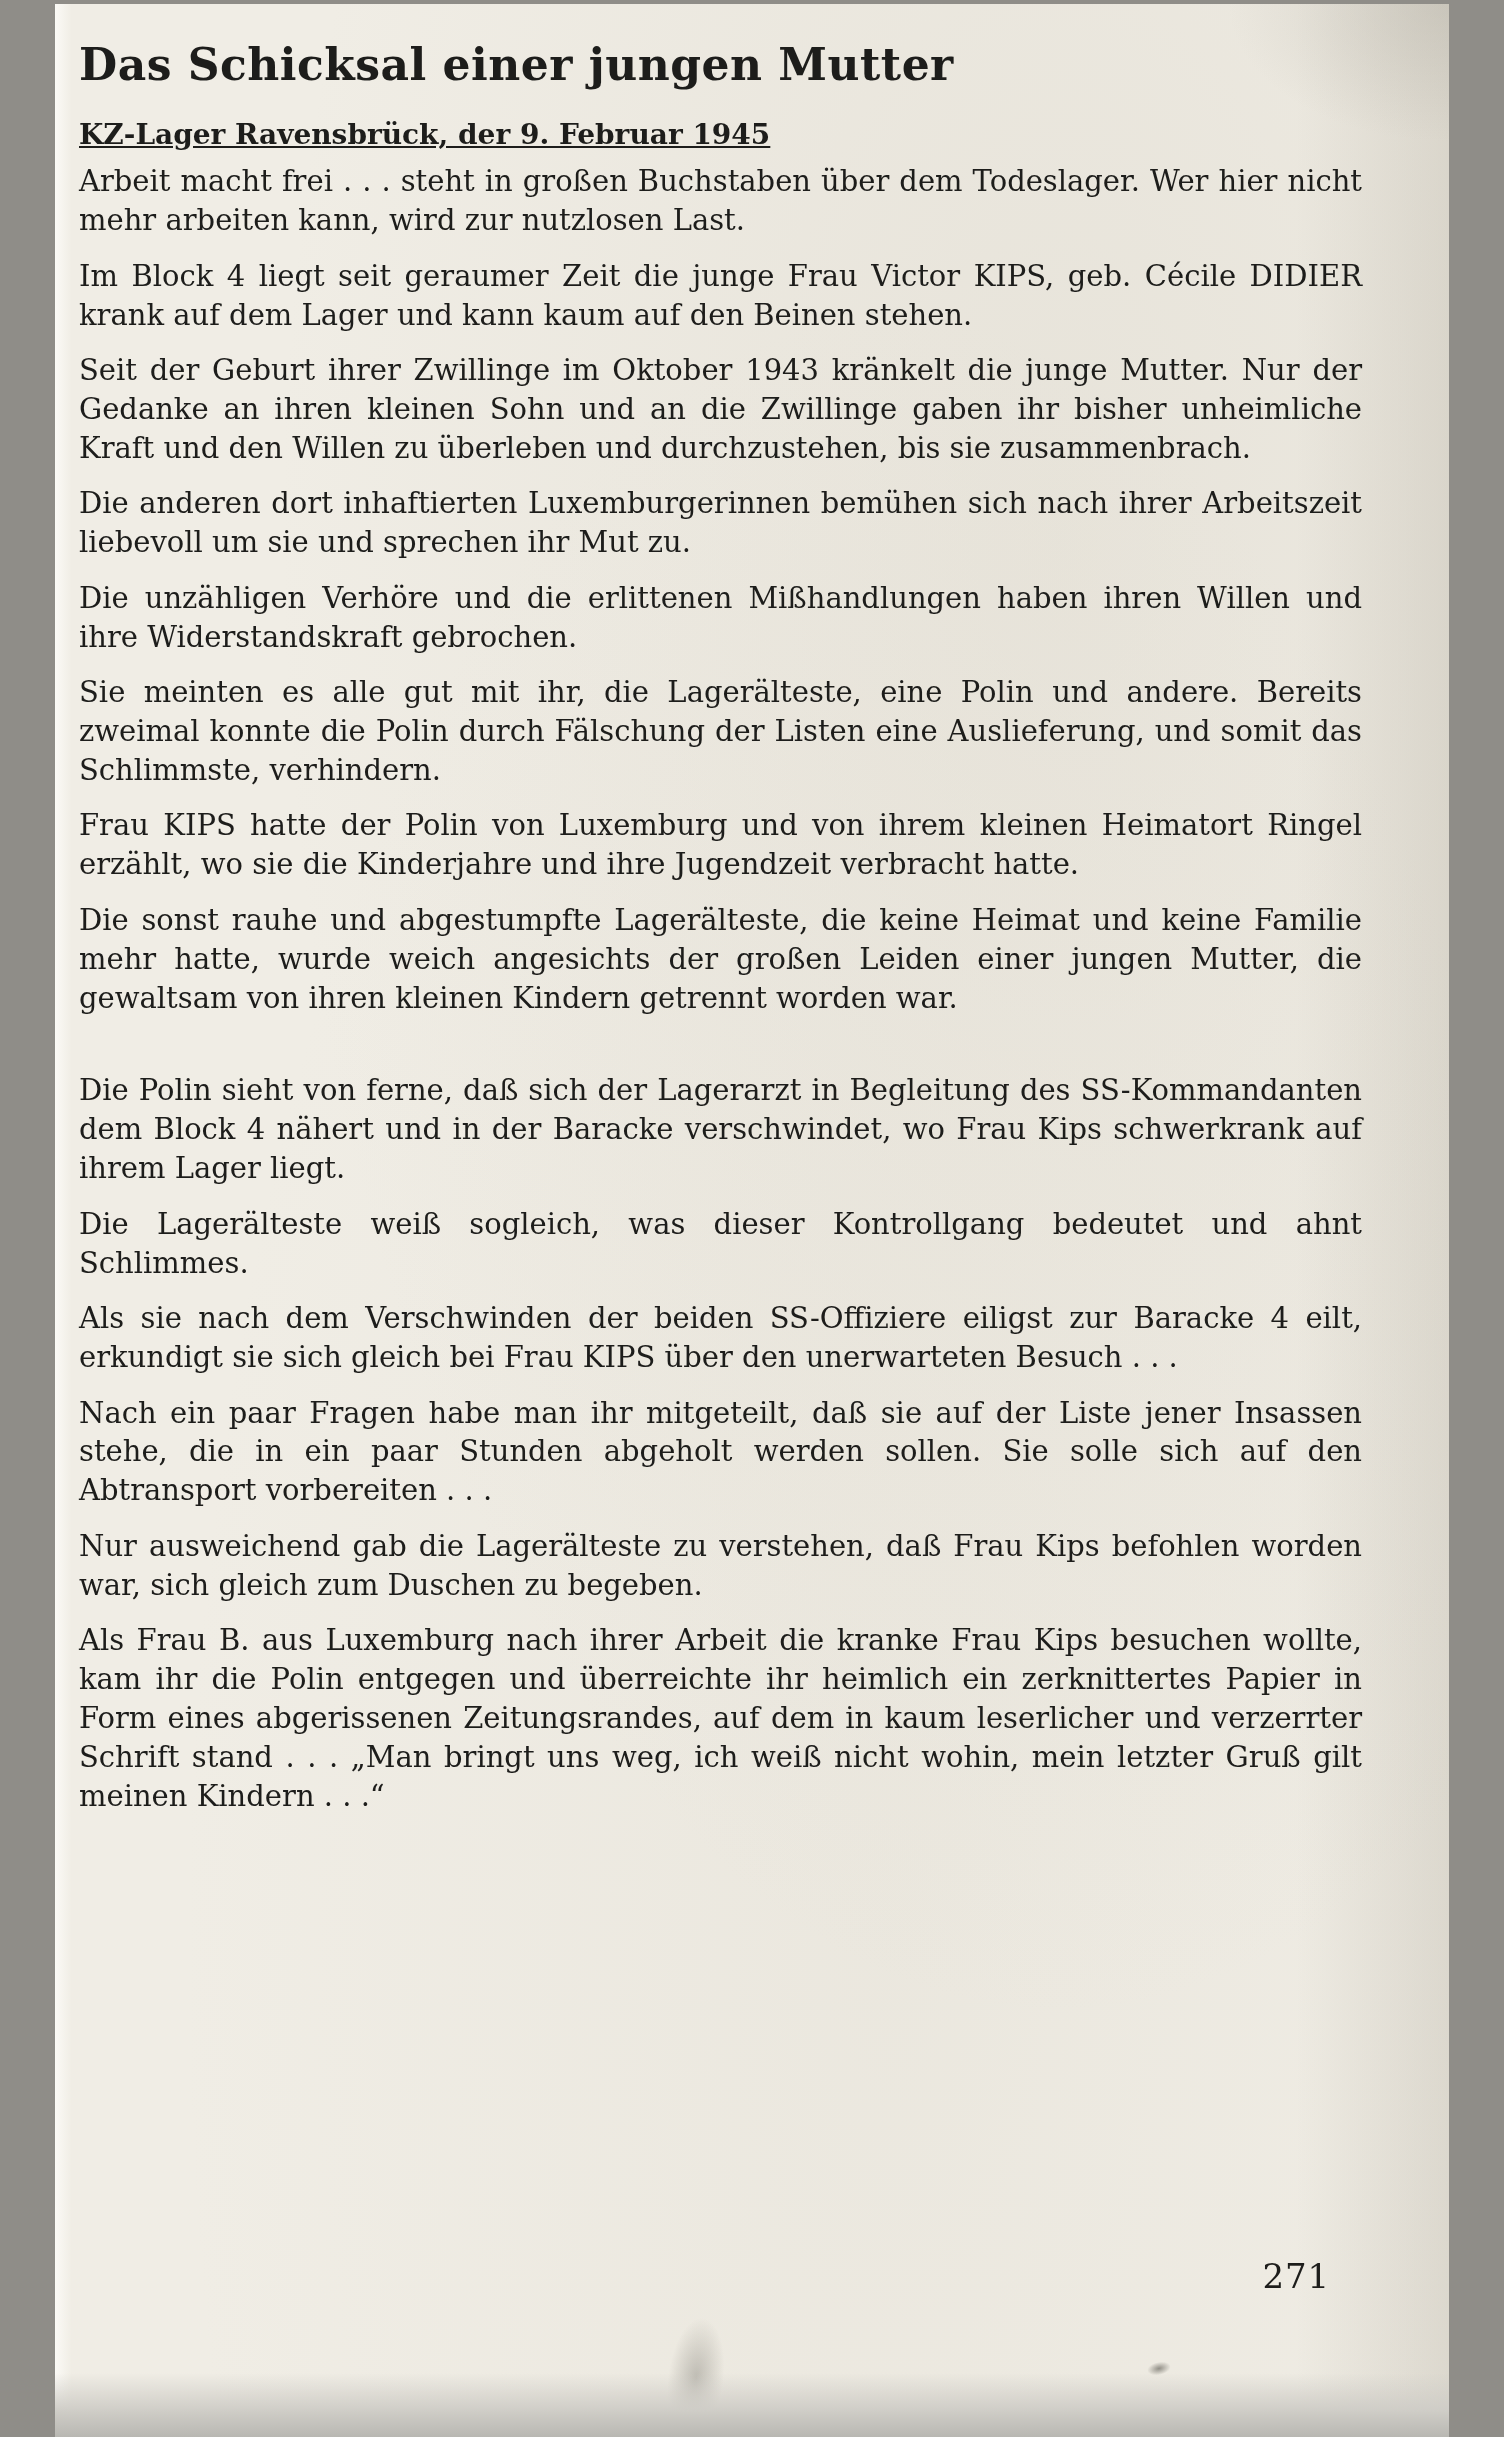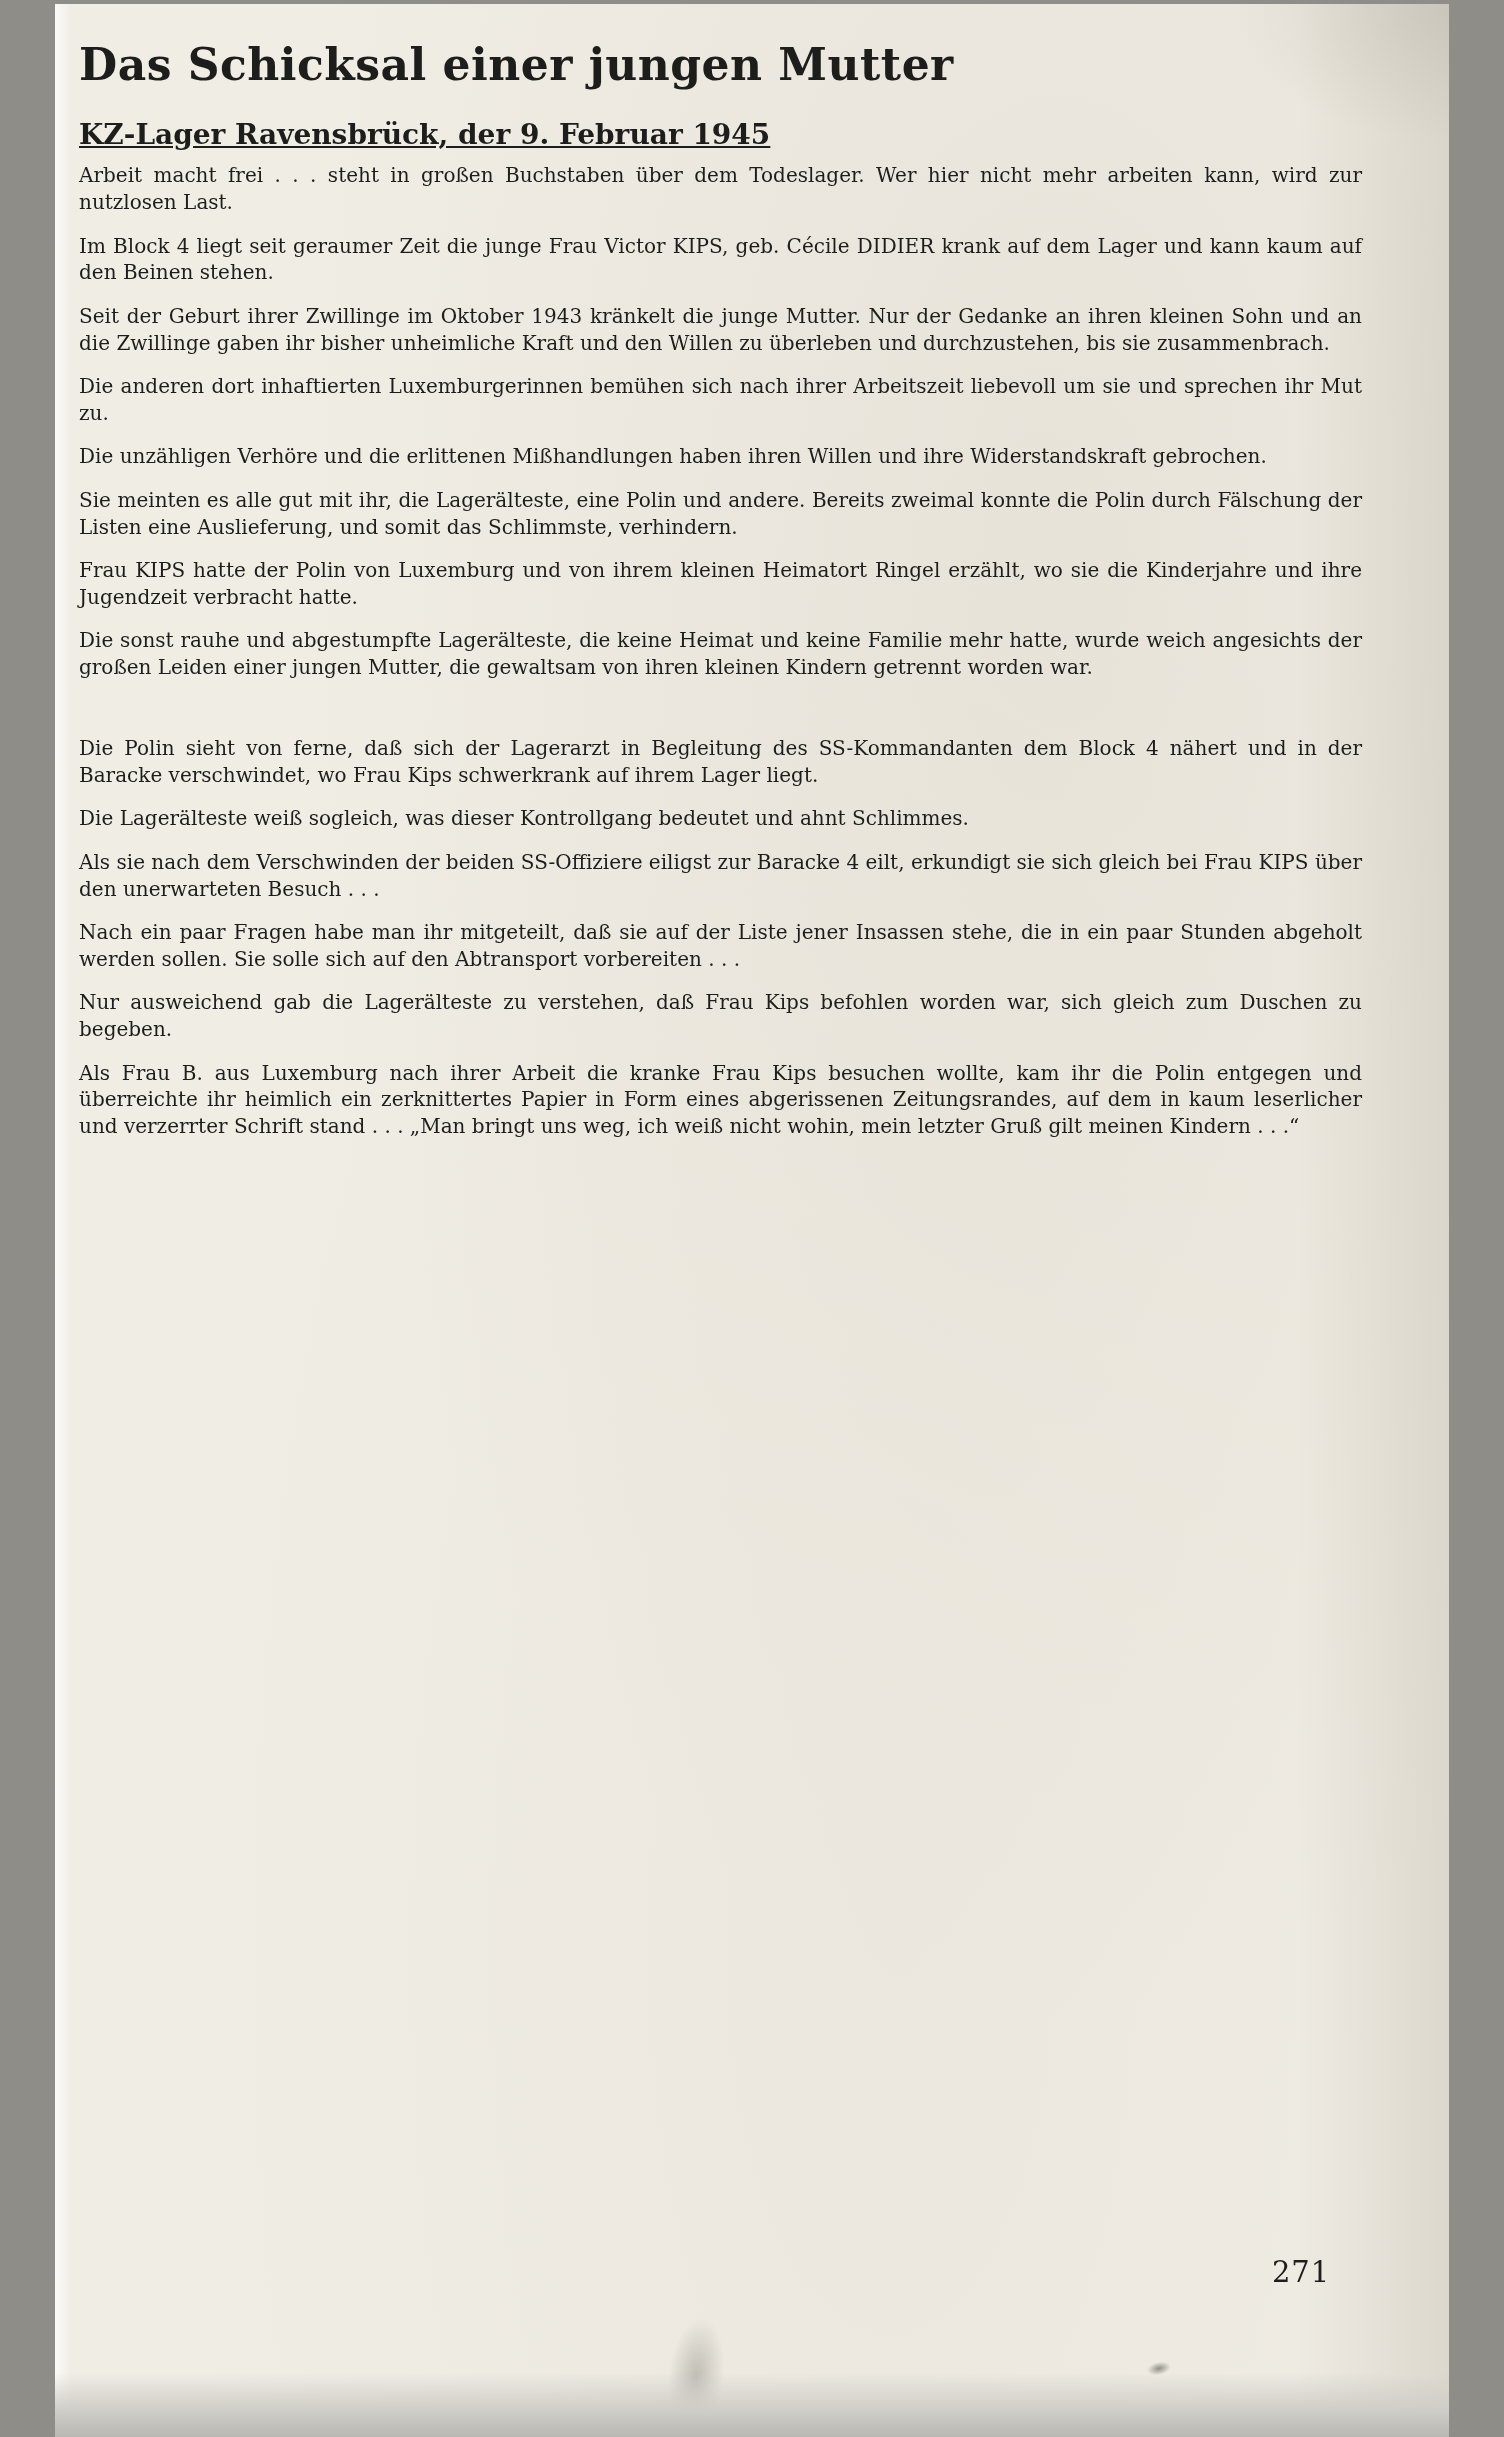--- a/index.html
+++ b/index.html
@@ -38,30 +38,30 @@
   }
   h2.heading {
     font-size: 28px;
     font-weight: 700;
     margin: 0 0 11px 0;
     text-decoration: underline;
   }
   section.day-section { margin: 0; }
   section.day-section + section.day-section { margin-top: 54px; }
   p.body-par {
-    font-size: 20px;
+    font-size: 29px;
     line-height: 1.34;
     text-align: justify;
     margin: 0 0 16.7px 0;
   }
   .page-number {
     position: absolute;
     right: 119px;
-    bottom: 153px;
-    font-size: 29px;
+    bottom: 146px;
+    font-size: 34px;
     letter-spacing: 0.9px;
     z-index: 2;
   }
   
   .scan-bottom-band {
     position: absolute;
     left: 0; right: 0; bottom: 0;
     height: 69px;
     background: linear-gradient(to top, #b4b3ae 0%, #cfcdc7 45%, rgba(207,205,199,0) 100%);
     z-index: 1;

